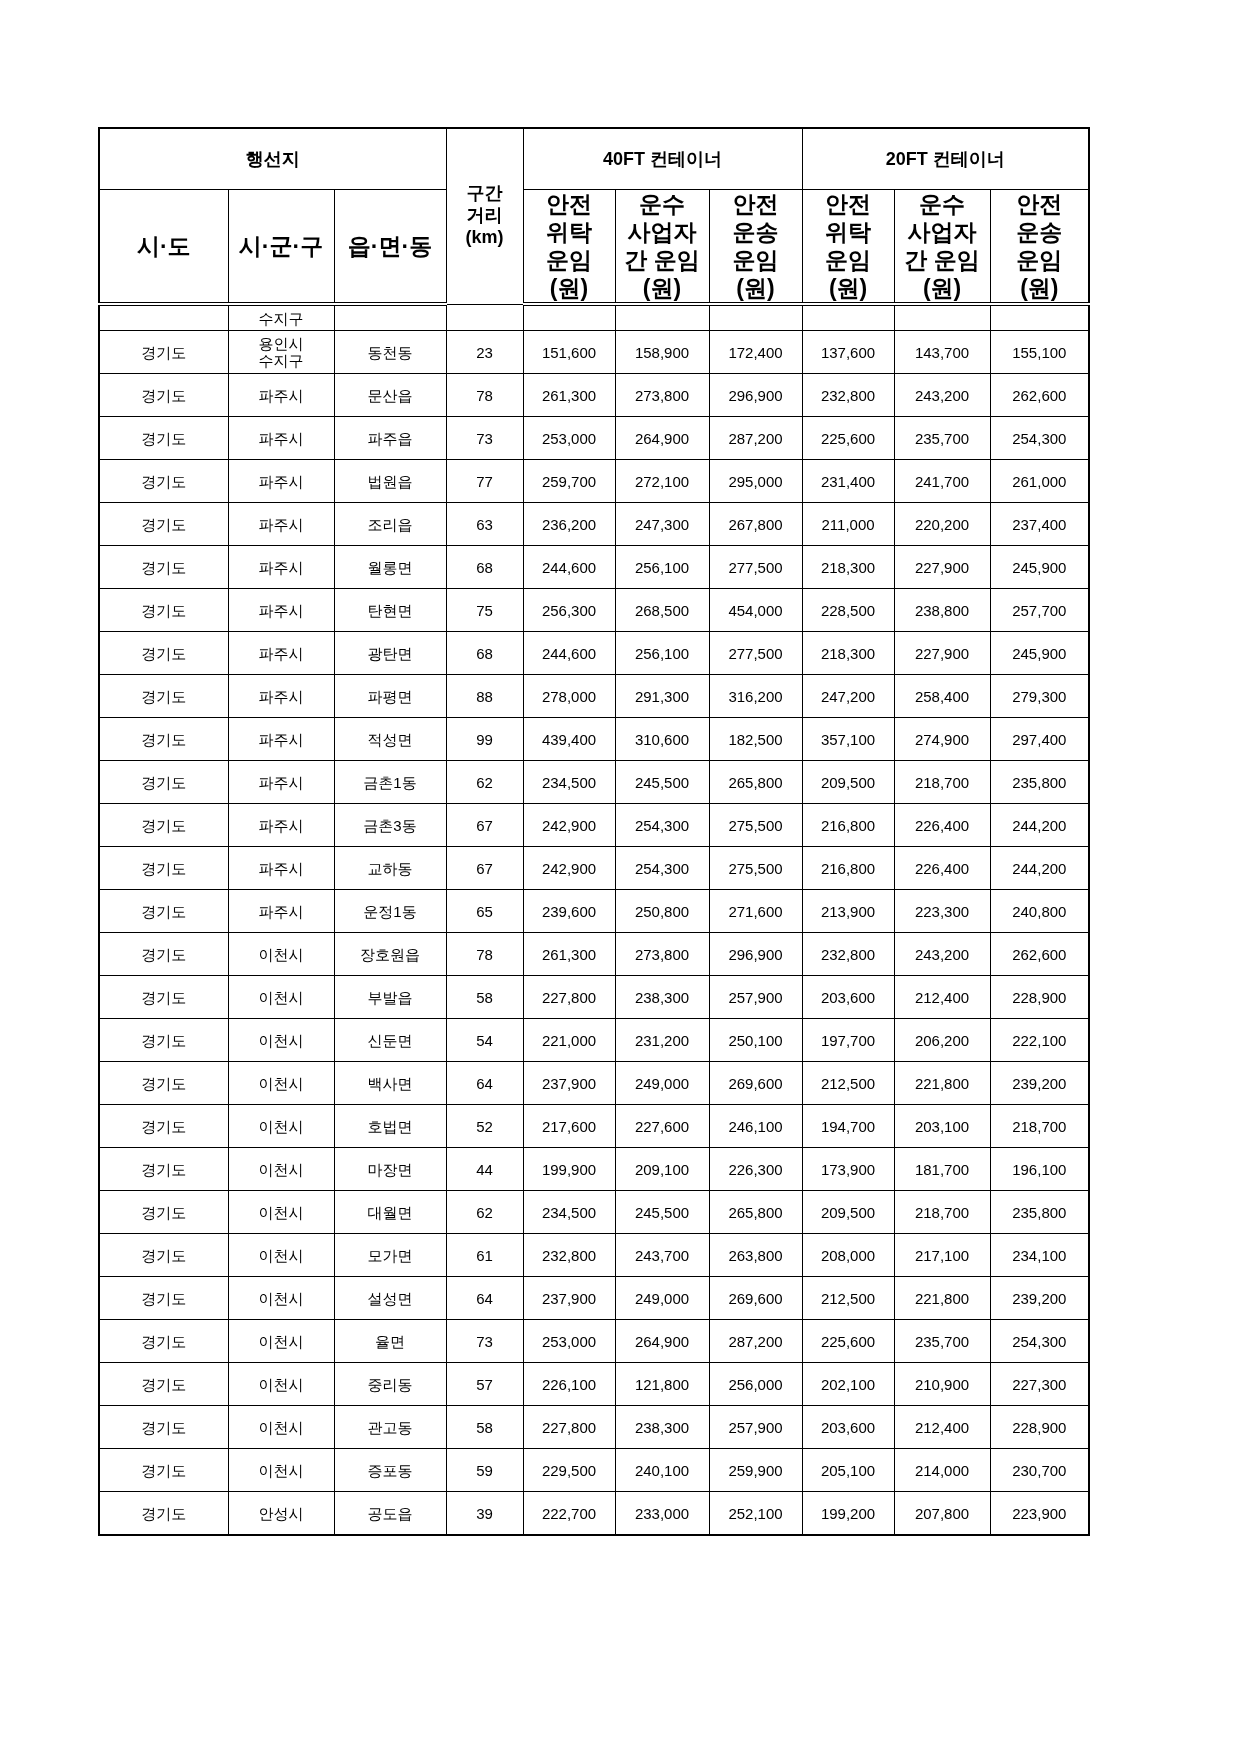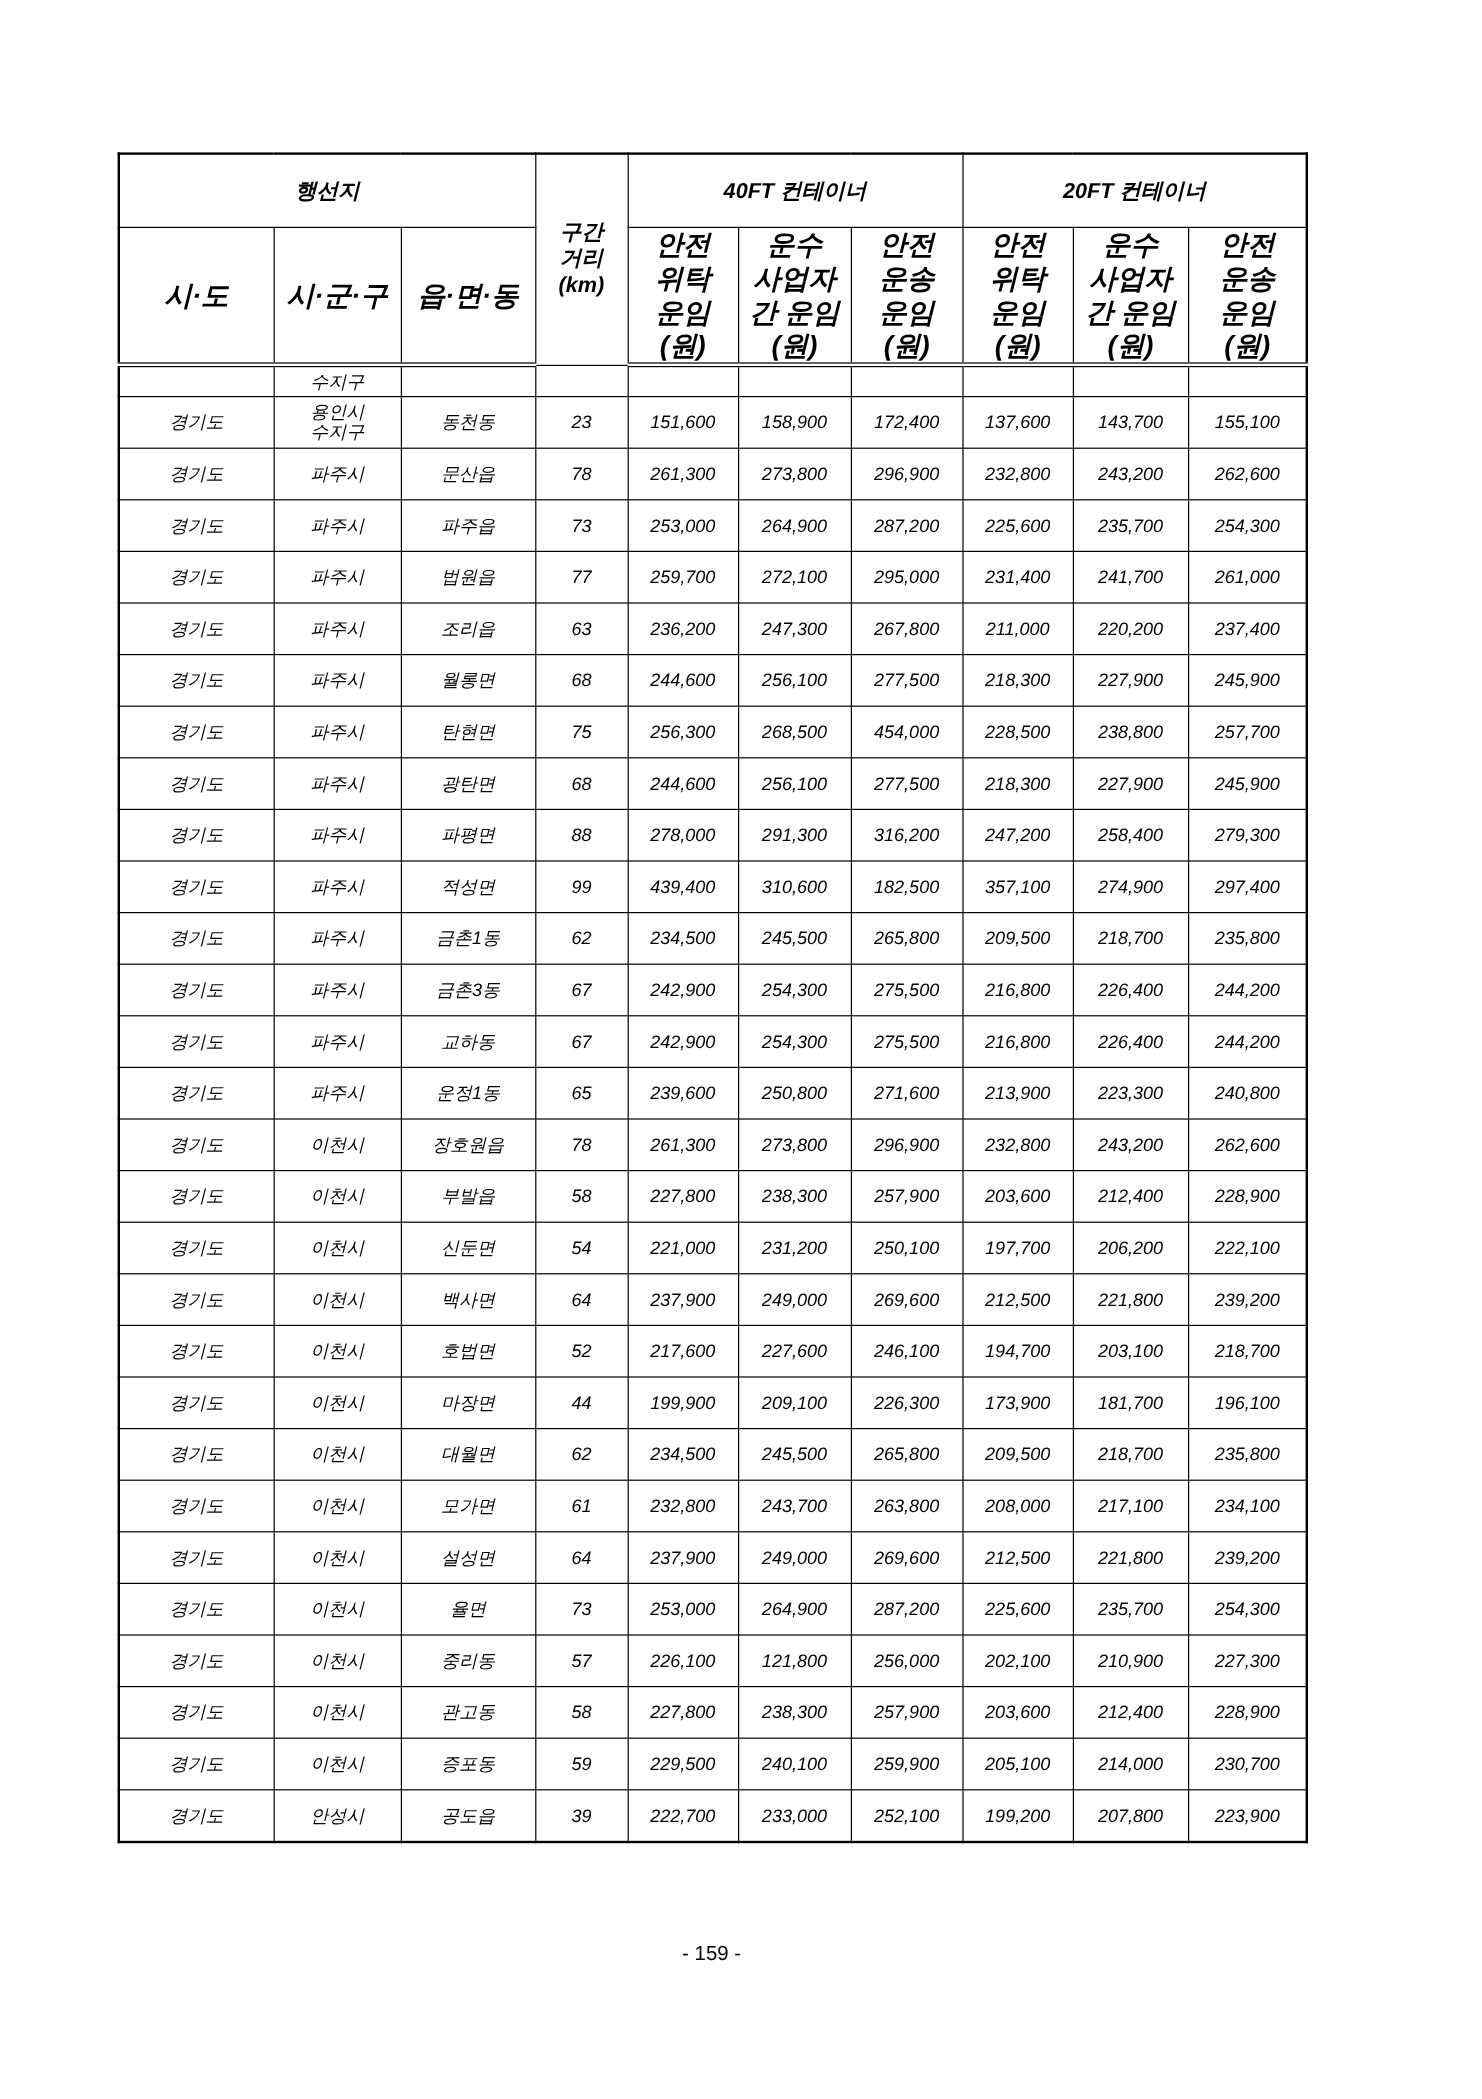--- a/index.html
+++ b/index.html
@@ -20,21 +20,20 @@
     position: absolute;
     left: 98px;
     top: 127px;
     width: 990px;
   }
   table.fare-table {
     border-collapse: collapse;
     table-layout: fixed;
     width: 990px;
     border: 2px solid #000000;
-    font-style: italic;
   }
   table.fare-table td, table.fare-table th {
     border: 1px solid #000000;
     text-align: center;
     vertical-align: middle;
     padding: 0 2px;
     white-space: pre-line;
     overflow: hidden;
   }
   
@@ -462,15 +461,14 @@
     <td class="num">233,000</td>
     <td class="num">252,100</td>
     <td class="num">199,200</td>
     <td class="num">207,800</td>
     <td class="num">223,900</td>
   </tr>
         </tbody>
     </table>
   </div>
 
-  <div class="page-number">- 159 -</div>
 
 </div>
 
 </body></html>

